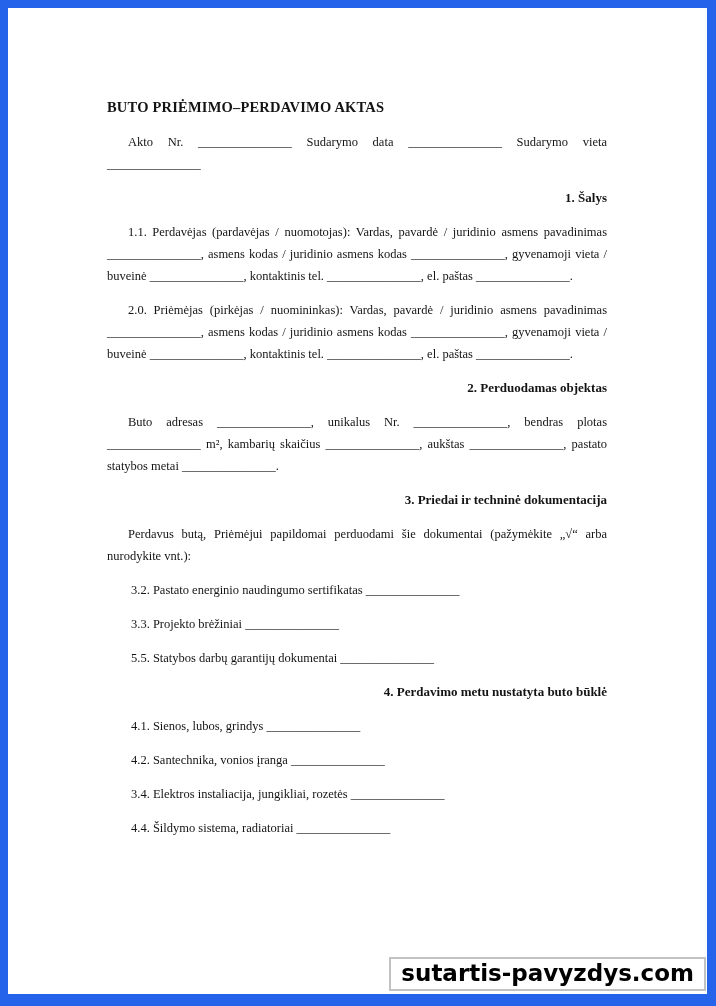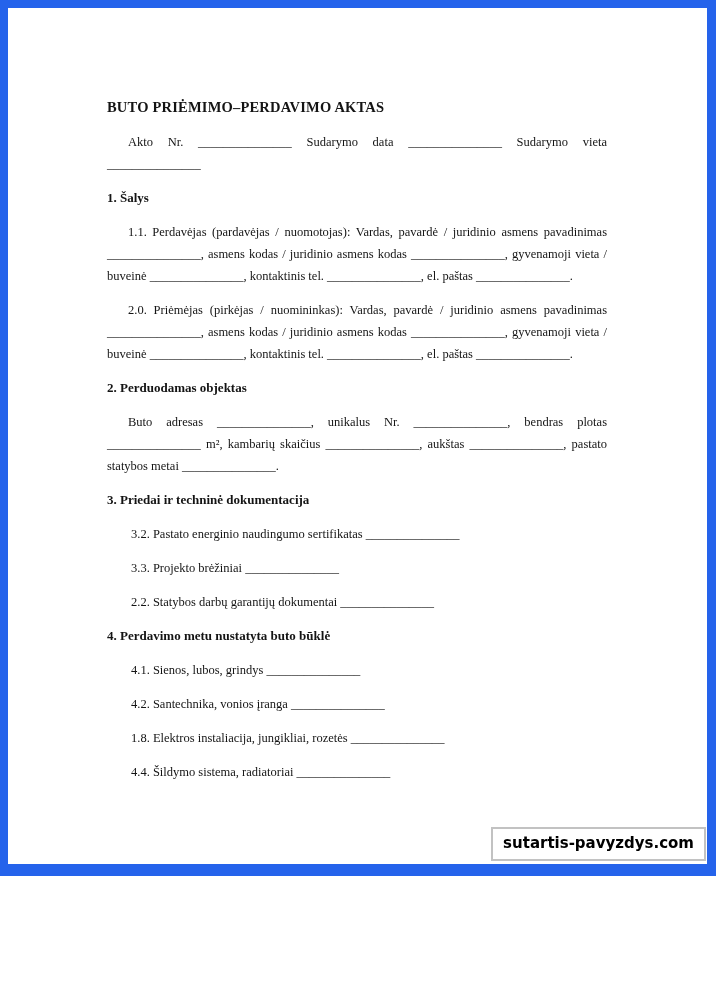--- a/index.html
+++ b/index.html
@@ -2,21 +2,21 @@
 <html lang="lt"><head>
 <meta charset="utf-8">
 <title>Buto priėmimo–perdavimo aktas</title>
 <style>
   * { box-sizing: border-box; }
   html, body { margin: 0; padding: 0; background: #ffffff; }
 
   .frame {
     position: relative;
     width: 716px;
-    height: 876px;
+    height: 1006px;
     background: #2563eb;
     overflow: hidden;
   }
 
   .sheet {
     position: absolute;
     left: 8px;
     top: 8px;
     right: 9px;
     bottom: 12px;
@@ -34,20 +34,21 @@
     font-weight: bold;
     letter-spacing: 0.2px;
     line-height: 22px;
   }
 
   .section-heading {
     margin: 0 0 12px 0;
     font-size: 13px;
     font-weight: bold;
     line-height: 22px;
+    text-align: right;
   }
 
   .para {
     margin: 8px 0 12px 0;
     text-align: justify;
   }
 
   .indent { text-indent: 21px; }
 
   .item {
@@ -57,21 +58,21 @@
 
   .watermark {
     position: absolute;
     right: 1px;
     bottom: 3px;
     background: #ffffff;
     border: 2px solid #c2c2c2;
     padding: 2px 10px 4px 10px;
     font-family: "DejaVu Sans", "Liberation Sans", sans-serif;
     font-weight: bold;
-    font-size: 15px;
+    font-size: 23px;
     line-height: 24px;
     color: #000000;
     white-space: nowrap;
   }
 </style>
 </head>
 <body>
 
 <div class="frame">
   <div class="sheet">
@@ -85,30 +86,31 @@
     <p class="para indent">1.1. Perdavėjas (pardavėjas / nuomotojas): Vardas, pavardė / juridinio asmens pavadinimas _______________, asmens kodas / juridinio asmens kodas _______________, gyvenamoji vieta / buveinė _______________, kontaktinis tel. _______________, el. paštas _______________.</p>
 
     <p class="para indent">2.0. Priėmėjas (pirkėjas / nuomininkas): Vardas, pavardė / juridinio asmens pavadinimas _______________, asmens kodas / juridinio asmens kodas _______________, gyvenamoji vieta / buveinė _______________, kontaktinis tel. _______________, el. paštas _______________.</p>
 
     <h2 class="section-heading">2. Perduodamas objektas</h2>
 
     <p class="para indent">Buto adresas _______________, unikalus Nr. _______________, bendras plotas _______________ m², kambarių skaičius _______________, aukštas _______________, pastato statybos metai _______________.</p>
 
     <h2 class="section-heading">3. Priedai ir techninė dokumentacija</h2>
 
+    <p class="para indent">Perdavus butą, Priėmėjui papildomai perduodami šie dokumentai (pažymėkite „√“ arba nurodykite vnt.):</p>
 
     <p class="item">3.2. Pastato energinio naudingumo sertifikatas _______________</p>
     <p class="item">3.3. Projekto brėžiniai _______________</p>
-    <p class="item">2.2. Statybos darbų garantijų dokumentai _______________</p>
+    <p class="item">5.5. Statybos darbų garantijų dokumentai _______________</p>
 
     <h2 class="section-heading">4. Perdavimo metu nustatyta buto būklė</h2>
 
     <p class="item">4.1. Sienos, lubos, grindys _______________</p>
     <p class="item">4.2. Santechnika, vonios įranga _______________</p>
-    <p class="item">1.8. Elektros instaliacija, jungikliai, rozetės _______________</p>
+    <p class="item">3.4. Elektros instaliacija, jungikliai, rozetės _______________</p>
     <p class="item">4.4. Šildymo sistema, radiatoriai _______________</p>
 
     <div class="watermark">
       <span>sutartis-pavyzdys.com</span>
     </div>
 
   </div>
 </div>
 
 </body></html>

